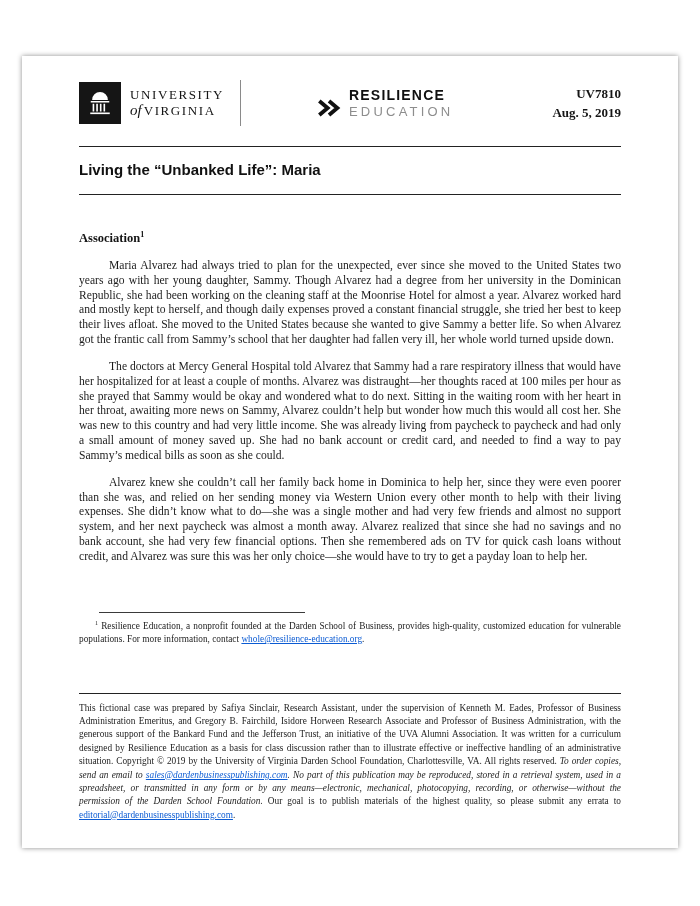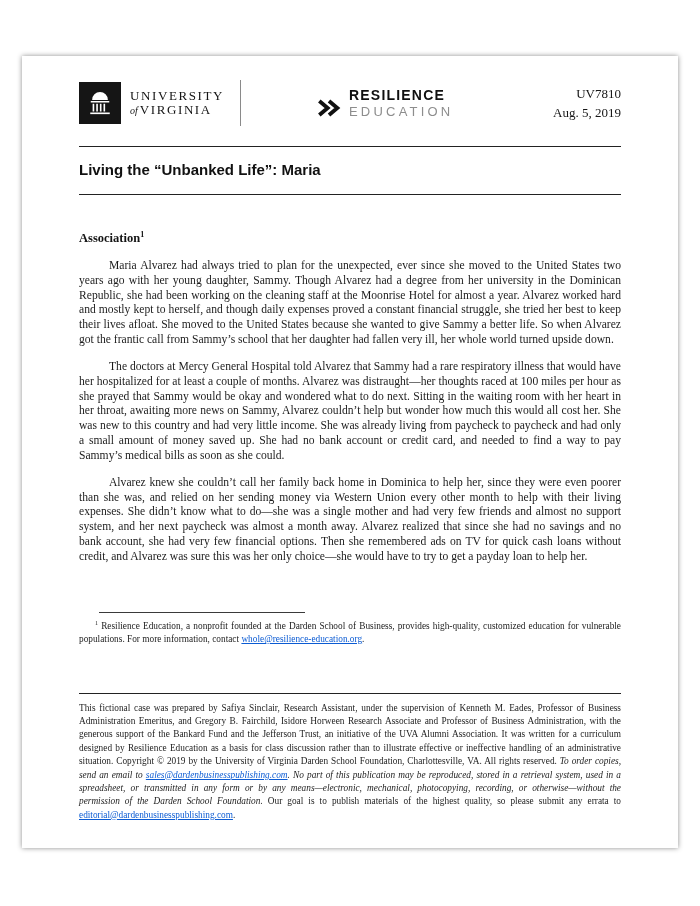--- a/index.html
+++ b/index.html
@@ -39,37 +39,37 @@
     flex:0 0 auto;
   }
   .uva-wordmark{
     margin-left:9px;
     font-family:"Liberation Serif", serif;
     color:#141414;
     line-height:1.1;
   }
   .uva-line1{font-size:13px;letter-spacing:1.6px;}
   .uva-line2{font-size:13px;letter-spacing:1.6px;}
-  .uva-of{font-style:italic;font-size:10px;letter-spacing:0;margin-right:2px;text-transform:none;}
+  .uva-of{font-style:italic;font-size:15px;letter-spacing:0;margin-right:2px;text-transform:none;}
   .v-divider{
     width:1px;height:46px;background:#8a8a8a;margin:0 14px 0 16px;flex:0 0 auto;
   }
   .darden-block{line-height:1.1;}
   .darden-name{
     font-size:20px;font-weight:bold;letter-spacing:1.5px;color:#161616;
   }
   .darden-tagline{font-size:12px;margin-top:3px;color:#1c1c1c;}
   .resilience-block{
     display:flex;align-items:flex-end;margin-left:62px;
   }
   .res-mark{flex:0 0 auto;margin-right:8px;display:flex;align-items:center;}
   .res-words{line-height:1.05;font-family:"Liberation Sans", sans-serif;}
   .res-name{font-size:14px;font-weight:bold;letter-spacing:1.2px;color:#101010;}
   .res-tagline{font-size:13px;letter-spacing:3.2px;color:var(--logo_gray,#8d8d8d);margin-top:2px;}
-  .docid-block{margin-left:auto;text-align:right;line-height:1.2;}
+  .docid-block{margin-left:auto;text-align:right;line-height:1.2;font-weight:bold;}
   .doc-id{font-size:13px;color:#161616;}
   .doc-date{font-size:13px;margin-top:3px;color:#161616;}
 
   
   .h-rule{border:0;border-top:1.2px solid var(--rule_black,#222);margin:0;width:100%;}
   .title-band{
     padding:14px 0 15px;
   }
   .doc-title{
     font-family:"Liberation Sans", sans-serif;

